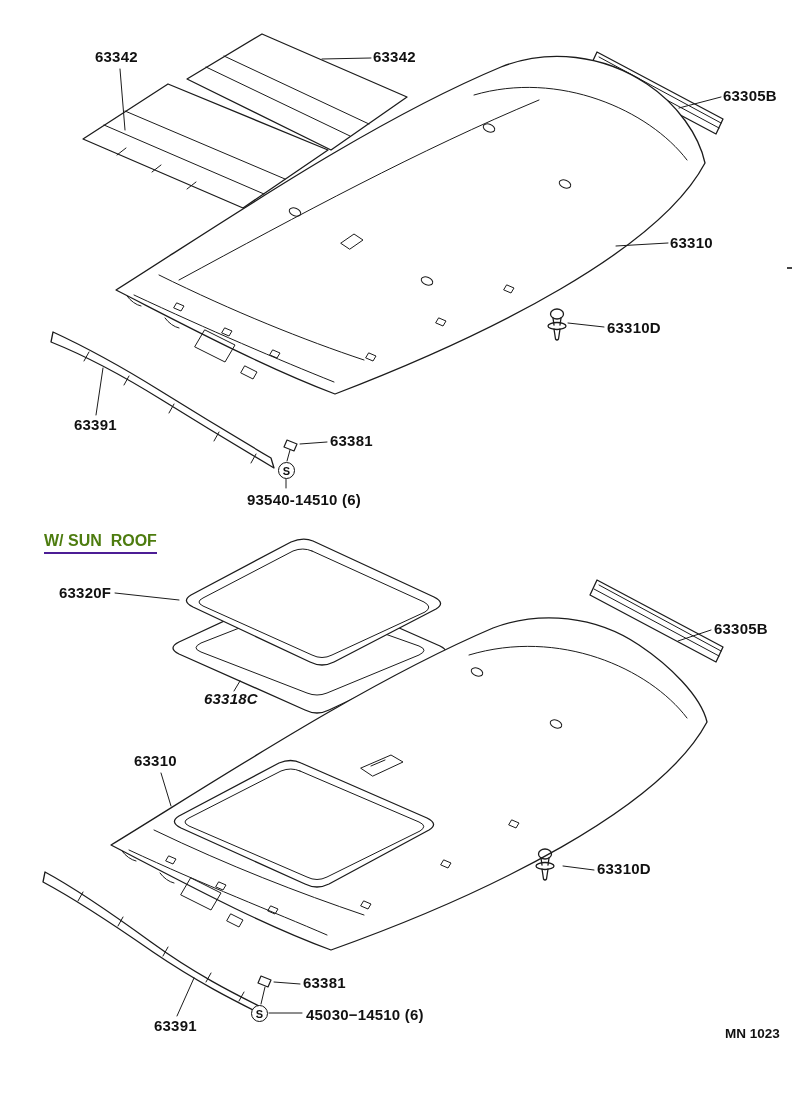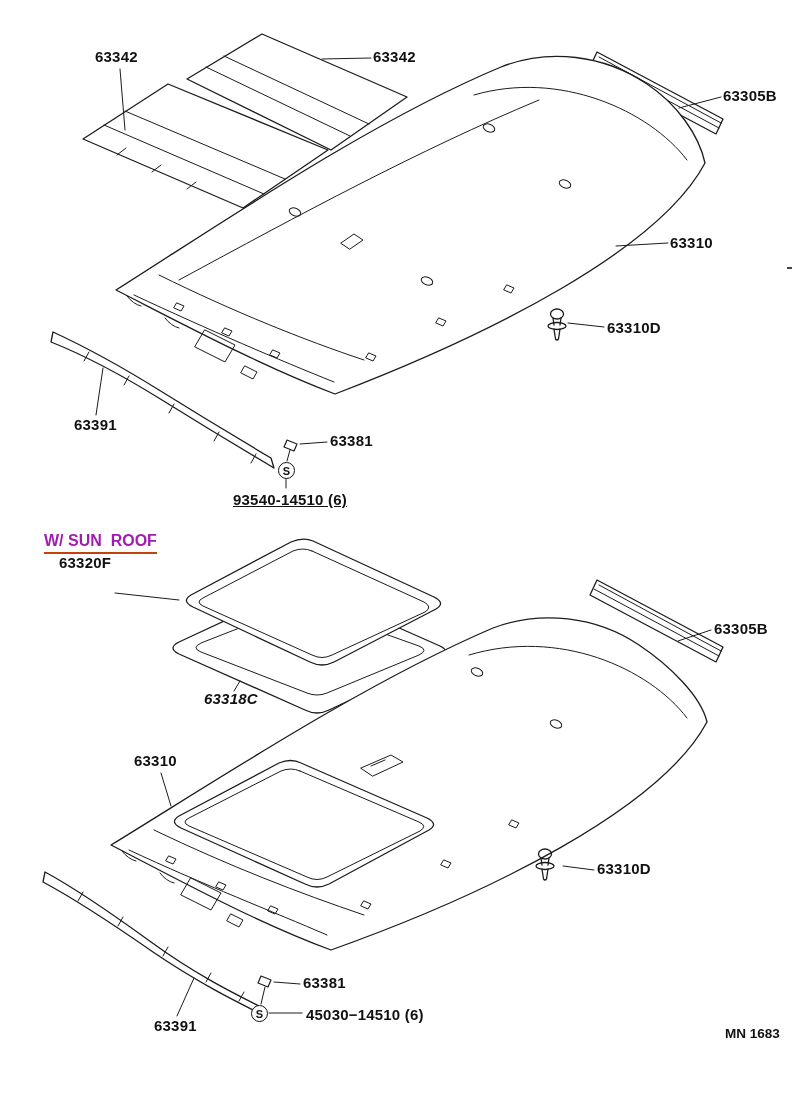--- a/index.html
+++ b/index.html
@@ -8,22 +8,22 @@
   .canvas {
     position:relative; width:792px; height:1102px;
     background:#ffffff; overflow:hidden;margin-left:19px;
   }
   svg.artwork { position:absolute; left:0; top:0; }
   .part-label {
     position:absolute; font-weight:700; font-size:15px; color:#111;
     letter-spacing:.2px; white-space:pre; line-height:18px;
   }
   .section-heading {
-    position:absolute; font-weight:700; font-size:16px; color:#a21caf;
-    border-bottom:2px solid #c2410c; padding-bottom:2px; white-space:pre;
+    position:absolute; font-weight:700; font-size:16px; color:#4d7c0f;
+    border-bottom:2px solid #4c1d95; padding-bottom:2px; white-space:pre;
     line-height:18px;
   }
   .screw-symbol {
     position:absolute; width:17px; height:17px;
     border:1.6px solid #111; border-radius:50%;
     display:flex; align-items:center; justify-content:center;
     font-size:11px; font-weight:700; color:#111; background:#fff;
   }
   .page-code { position:absolute; font-weight:700; font-size:13.5px; color:#111; }
   .margin-mark { position:absolute; width:7px; height:2px; background:#444; }
@@ -138,30 +138,30 @@
   </svg>
 
   <div class="part-label" style="left:76px;  top:48px;">63342</div>
   <div class="part-label" style="left:354px; top:48px;">63342</div>
   <div class="part-label" style="left:704px; top:87px;">63305B</div>
   <div class="part-label" style="left:651px; top:234px;">63310</div>
   <div class="part-label" style="left:588px; top:319px;">63310D</div>
   <div class="part-label" style="left:55px;  top:416px;">63391</div>
   <div class="part-label" style="left:311px; top:432px;">63381</div>
   <div class="screw-symbol" style="left:259px; top:462px;">S</div>
-  <div class="part-label" style="left:214px; top:491px;text-decoration:underline;">93540-14510 (6)</div>
+  <div class="part-label" style="left:228px; top:491px;">93540-14510 (6)</div>
 
   <div class="section-heading" style="left:25px; top:532px;">W/ SUN  ROOF</div>
 
-  <div class="part-label" style="left:40px;  top:554px;">63320F</div>
+  <div class="part-label" style="left:40px;  top:584px;">63320F</div>
   <div class="part-label" style="left:695px; top:620px;">63305B</div>
   <div class="part-label" style="left:185px; top:690px;font-style:italic;">63318C</div>
   <div class="part-label" style="left:115px; top:752px;">63310</div>
   <div class="part-label" style="left:578px; top:860px;">63310D</div>
   <div class="part-label" style="left:284px; top:974px;">63381</div>
   <div class="part-label" style="left:135px; top:1017px;">63391</div>
   <div class="screw-symbol" style="left:232px; top:1005px;">S</div>
   <div class="part-label" style="left:287px; top:1006px;">45030−14510 (6)</div>
 
-  <div class="page-code" style="left:706px; top:1026px;">MN 1683</div>
+  <div class="page-code" style="left:706px; top:1026px;">MN 1023</div>
   <div class="margin-mark" style="left:768px; top:267px;"></div>
 
 </div>
 
 </body></html>

